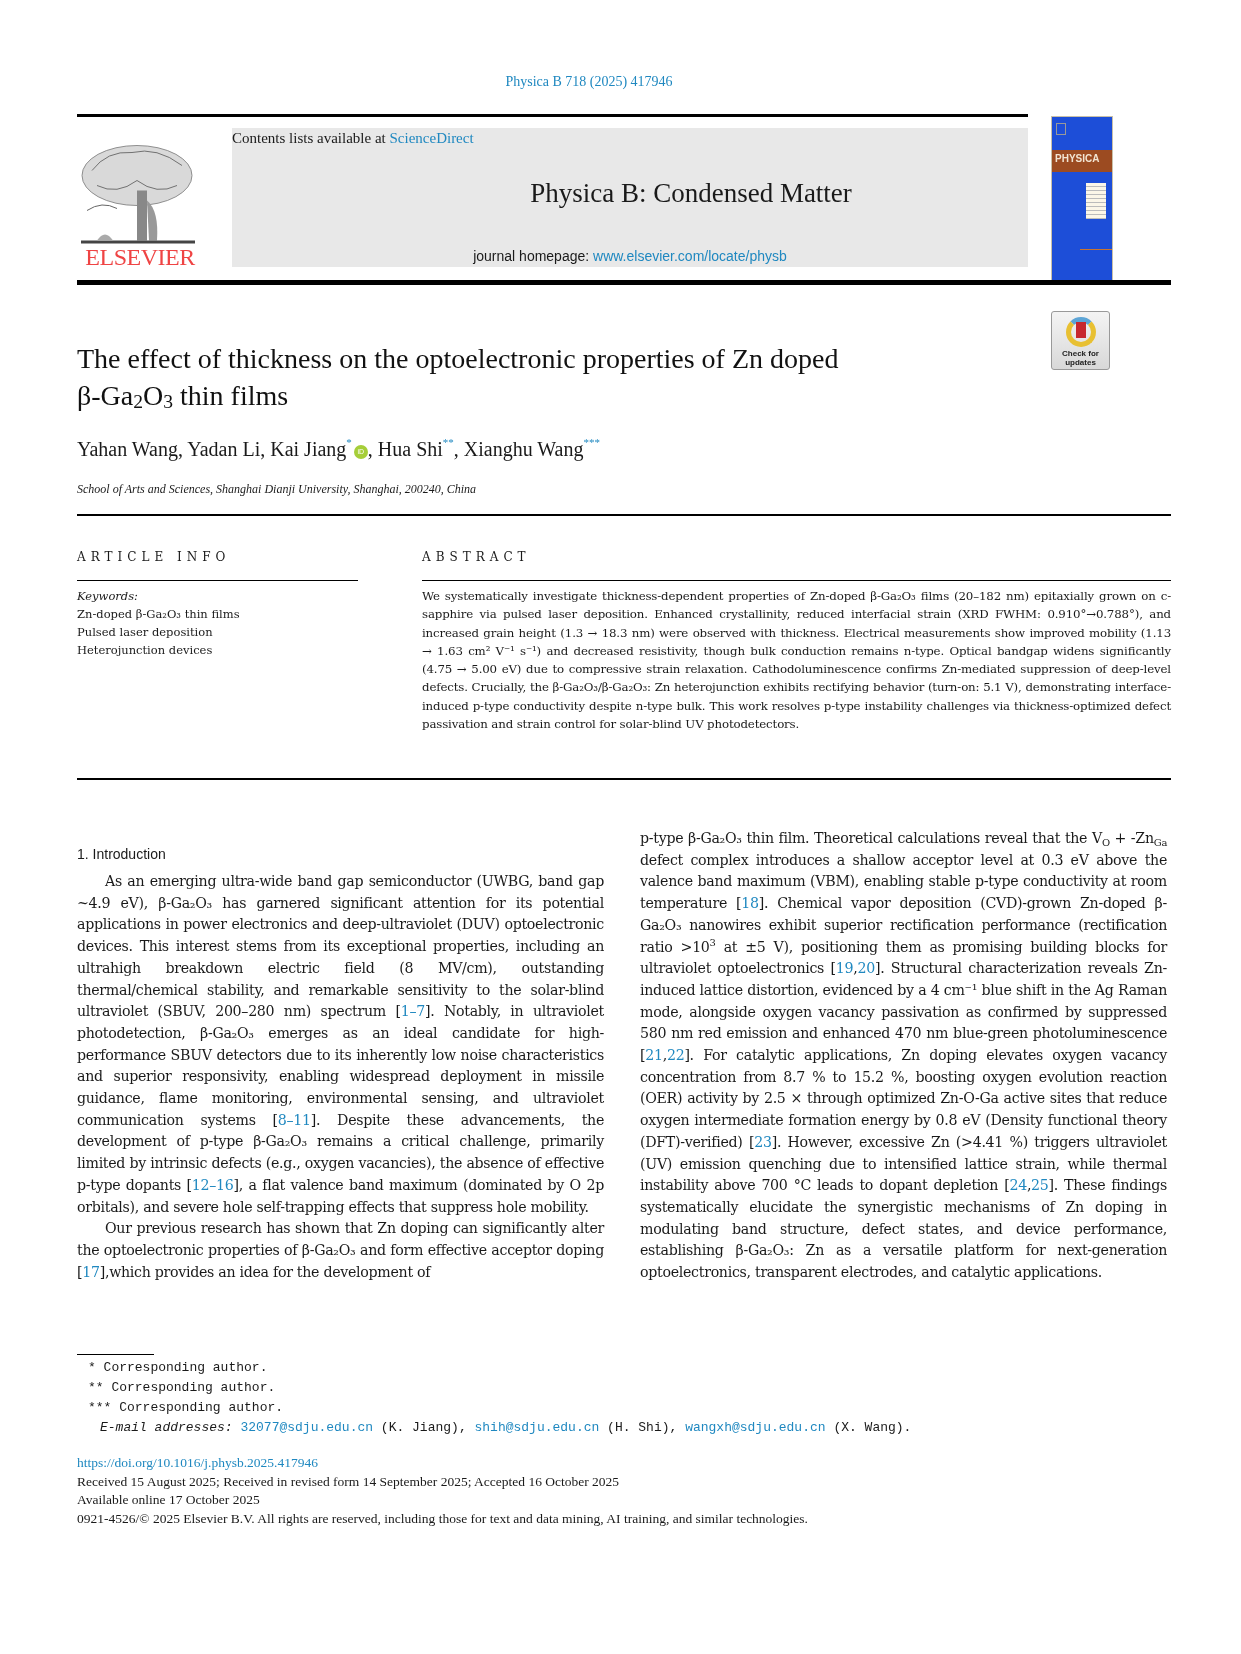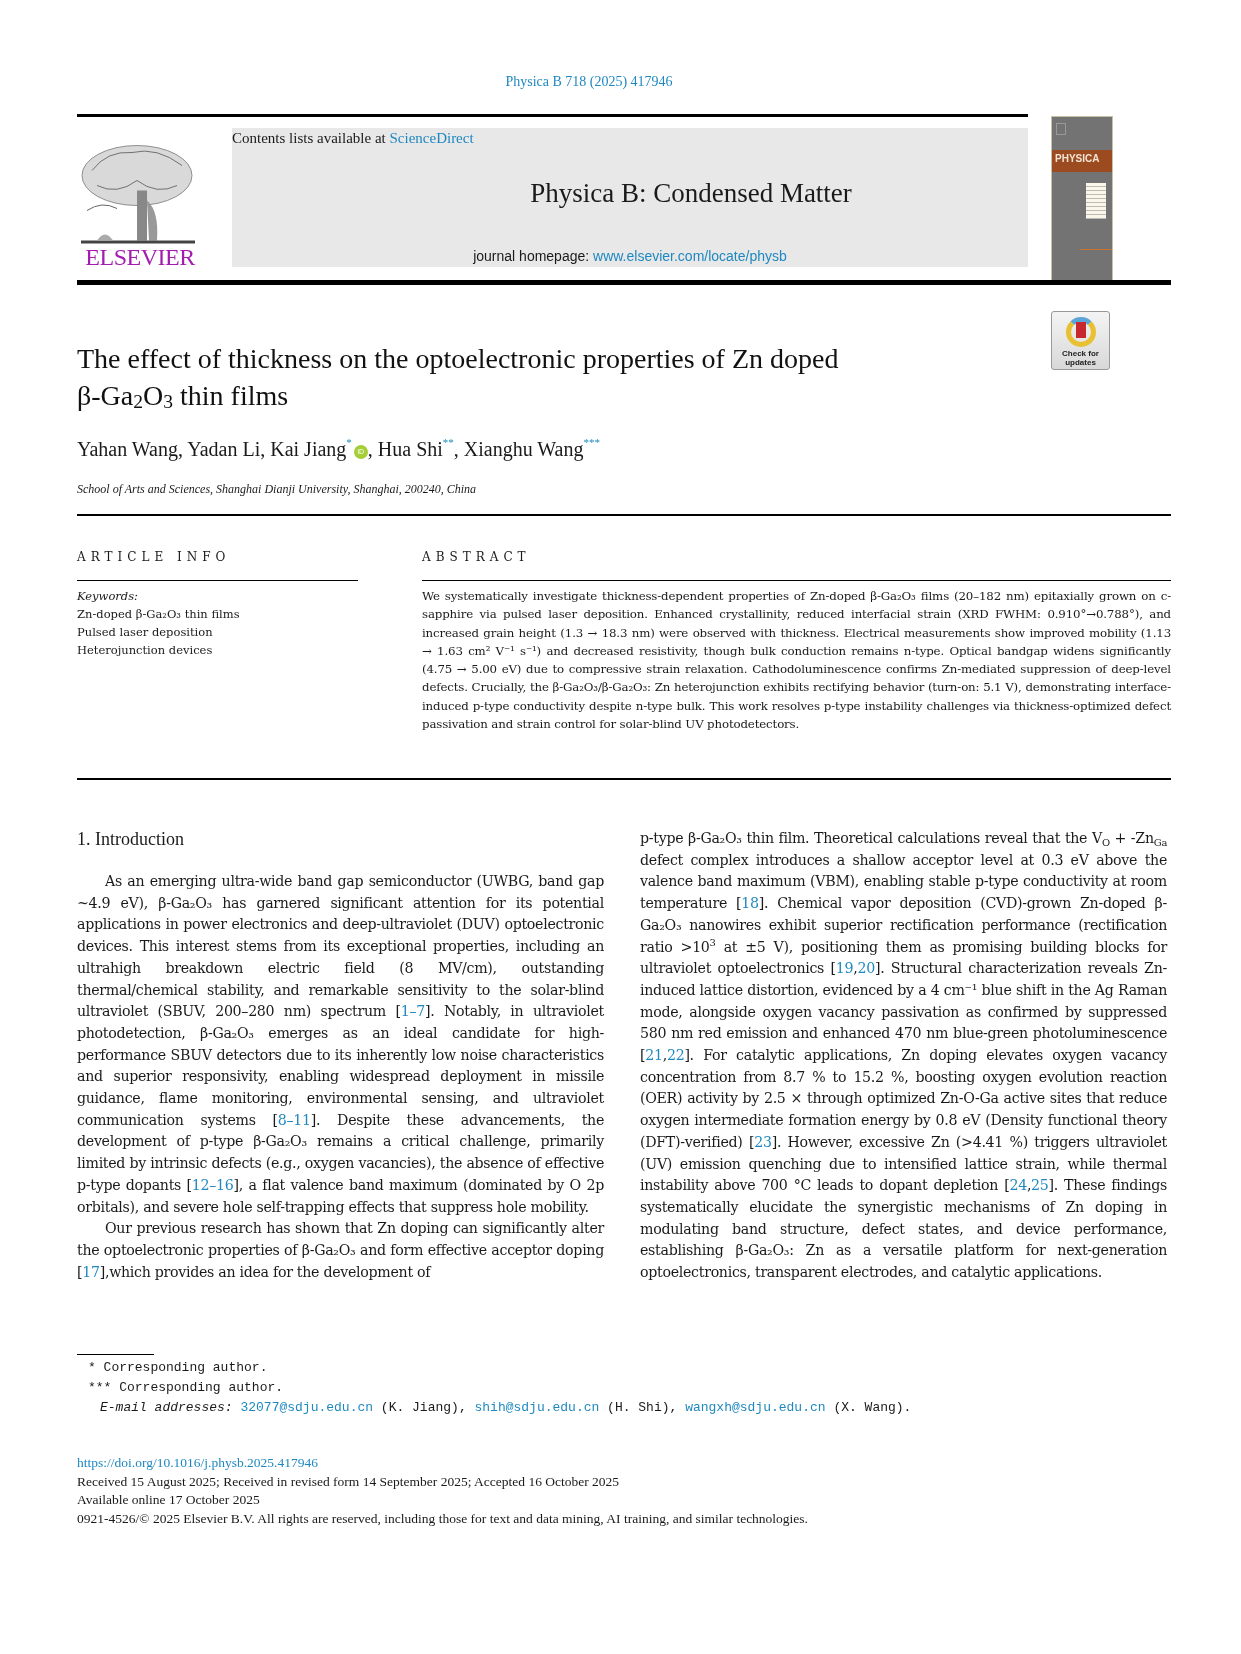--- a/index.html
+++ b/index.html
@@ -7,26 +7,26 @@
   body { position: relative; font-family: "DejaVu Serif", serif; color: #1a1a1a; overflow: hidden; }
   .link { color: #1f88c0; text-decoration: none; }
   .abs { position: absolute; }
 
   
   #journal-ref { left: 0; width: 1178px; top: 74px; text-align: center; font-family: "Liberation Serif", serif; font-size: 14px; }
 
   
   #header-rule-top { left: 77px; top: 114px; width: 951px; height: 3px; background: #000; }
   #elsevier-logo { left: 77px; top: 128px; width: 122px; height: 140px; }
-  #elsevier-word { left: 77px; top: 244px; width: 126px; text-align: center; font-family: "Liberation Serif", serif; font-size: 24px; color: #a21caf; letter-spacing: -0.5px; }
+  #elsevier-word { left: 77px; top: 244px; width: 126px; text-align: center; font-family: "Liberation Serif", serif; font-size: 24px; color: #ef4444; letter-spacing: -0.5px; }
   #header-gray { left: 232px; top: 128px; width: 796px; height: 139px; background: #e8e8e8; }
   #contents-line { left: 232px; top: 130px; width: 796px; text-align: left; font-family: "Liberation Serif", serif; font-size: 15px; }
   #journal-title { left: 232px; top: 178px; width: 918px; text-align: center; font-family: "Liberation Serif", serif; font-size: 27px; }
   #homepage-line { left: 232px; top: 248px; width: 796px; text-align: center; font-family: "Liberation Sans", sans-serif; font-size: 14px; }
-  #cover { left: 1051px; top: 116px; width: 62px; height: 166px; background: #737373; border: 1px solid #c9c0a8; }
+  #cover { left: 1051px; top: 116px; width: 62px; height: 166px; background: #1d4ed8; border: 1px solid #c9c0a8; }
   #cover .band { position: absolute; left: 0; top: 33px; width: 100%; height: 22px; background: #9c4b21; }
   #cover .band span { position: absolute; left: 3px; top: 3px; color: #f2e4d2; font-family: "Liberation Sans", sans-serif; font-weight: bold; font-size: 10px; }
   #cover .small { position: absolute; left: 4px; top: 6px; width: 10px; height: 12px; border: 1px solid #999; }
   #cover .lines { position: absolute; left: 34px; top: 66px; width: 20px; height: 36px; background: repeating-linear-gradient(#fbf6e8 0 3px, #bbb 3px 4px); }
   #cover .orange { position: absolute; left: 28px; top: 132px; width: 32px; height: 1px; background: #c8742e; }
   #header-rule-bottom { left: 77px; top: 280px; width: 1094px; height: 5px; background: #000; }
 
   
   #crossmark { left: 1051px; top: 311px; width: 59px; height: 59px; border: 1px solid #999; border-radius: 3px; background: linear-gradient(#f4f4f4, #d8d8d8); }
   #crossmark .ring { position: absolute; left: 14px; top: 5px; width: 30px; height: 30px; border-radius: 50%; border: 5px solid #e8c032; border-top-color: #5da5d6; border-left-color: #e8c032; }
@@ -46,21 +46,21 @@
   #article-info-heading { left: 77px; top: 550px; }
   #abstract-heading { left: 422px; top: 550px; }
   #info-rule { left: 77px; top: 580px; width: 281px; height: 1px; background: #000; }
   #abstract-rule { left: 422px; top: 580px; width: 749px; height: 1px; background: #000; }
   #keywords { left: 77px; top: 587px; font-family: "DejaVu Serif", serif; font-size: 11.5px; line-height: 18px; }
   #keywords .kw-label { font-style: italic; }
   #abstract-text { left: 422px; top: 587px; width: 749px; font-family: "DejaVu Serif", serif; font-size: 11.8px; line-height: 18.3px; text-align: justify; letter-spacing: -0.15px; }
   #rule-abstract-bottom { left: 77px; top: 778px; width: 1094px; height: 2px; background: #000; }
 
   
-  #intro-heading { left: 77px; top: 829px; font-family: Liberation Serif, serif; font-size: 18px; }
+  #intro-heading { left: 77px; top: 846px; font-family: Liberation Sans, sans-serif; font-size: 14px; }
   .col { position: absolute; width: 527px; font-family: "DejaVu Serif", serif; font-size: 14.2px; line-height: 21.7px; text-align: justify; letter-spacing: -0.3px; }
   #col-left { left: 77px; top: 871px; }
   #col-right { left: 640px; top: 828px; }
   .col p { text-indent: 28px; }
   .col p.noindent { text-indent: 0; }
   sub { font-size: 70%; vertical-align: -3px; line-height: 0; }
   sup { font-size: 70%; vertical-align: 6px; line-height: 0; }
 
   
   #footnote-rule { left: 77px; top: 1354px; width: 77px; height: 1px; background: #000; }
@@ -149,20 +149,21 @@
   <p><span>Our previous research has shown that Zn doping can significantly alter the optoelectronic properties of β-Ga₂O₃ and form effective acceptor doping [</span><a class="link">17</a><span>],which provides an idea for the development of</span></p>
 </div>
 
 <div id="col-right" class="col">
   <p class="noindent"><span>p-type β-Ga₂O₃ thin film. Theoretical calculations reveal that the V</span><sub>O</sub><span> + -Zn</span><sub>Ga</sub><span> defect complex introduces a shallow acceptor level at 0.3 eV above the valence band maximum (VBM), enabling stable p-type conductivity at room temperature [</span><a class="link">18</a><span>]. Chemical vapor deposition (CVD)-grown Zn-doped β-Ga₂O₃ nanowires exhibit superior rectification performance (rectification ratio &gt;10</span><sup>3</sup><span> at ±5 V), positioning them as promising building blocks for ultraviolet optoelectronics [</span><a class="link">19</a><span>,</span><a class="link">20</a><span>]. Structural characterization reveals Zn-induced lattice distortion, evidenced by a 4 cm⁻¹ blue shift in the Ag Raman mode, alongside oxygen vacancy passivation as confirmed by suppressed 580 nm red emission and enhanced 470 nm blue-green photoluminescence [</span><a class="link">21</a><span>,</span><a class="link">22</a><span>]. For catalytic applications, Zn doping elevates oxygen vacancy concentration from 8.7 % to 15.2 %, boosting oxygen evolution reaction (OER) activity by 2.5 × through optimized Zn-O-Ga active sites that reduce oxygen intermediate formation energy by 0.8 eV (Density functional theory (DFT)-verified) [</span><a class="link">23</a><span>]. However, excessive Zn (&gt;4.41 %) triggers ultraviolet (UV) emission quenching due to intensified lattice strain, while thermal instability above 700 °C leads to dopant depletion [</span><a class="link">24</a><span>,</span><a class="link">25</a><span>]. These findings systematically elucidate the synergistic mechanisms of Zn doping in modulating band structure, defect states, and device performance, establishing β-Ga₂O₃: Zn as a versatile platform for next-generation optoelectronics, transparent electrodes, and catalytic applications.</span></p>
 </div>
 
 <div id="footnote-rule" class="abs"></div>
 <div id="footnotes" class="abs">
   <div>* Corresponding author.</div>
+  <div>** Corresponding author.</div>
   <div>*** Corresponding author.</div>
   <div style="padding-left:12px;">
     <span class="em-label">E-mail addresses:</span>
     <a class="link">32077@sdju.edu.cn</a><span> (K. Jiang), </span><a class="link">shih@sdju.edu.cn</a><span> (H. Shi), </span><a class="link">wangxh@sdju.edu.cn</a><span> (X. Wang).</span>
   </div>
 </div>
 
 <div id="doi-block" class="abs">
   <div class="link">https://doi.org/10.1016/j.physb.2025.417946</div>
   <div>Received 15 August 2025; Received in revised form 14 September 2025; Accepted 16 October 2025</div>

